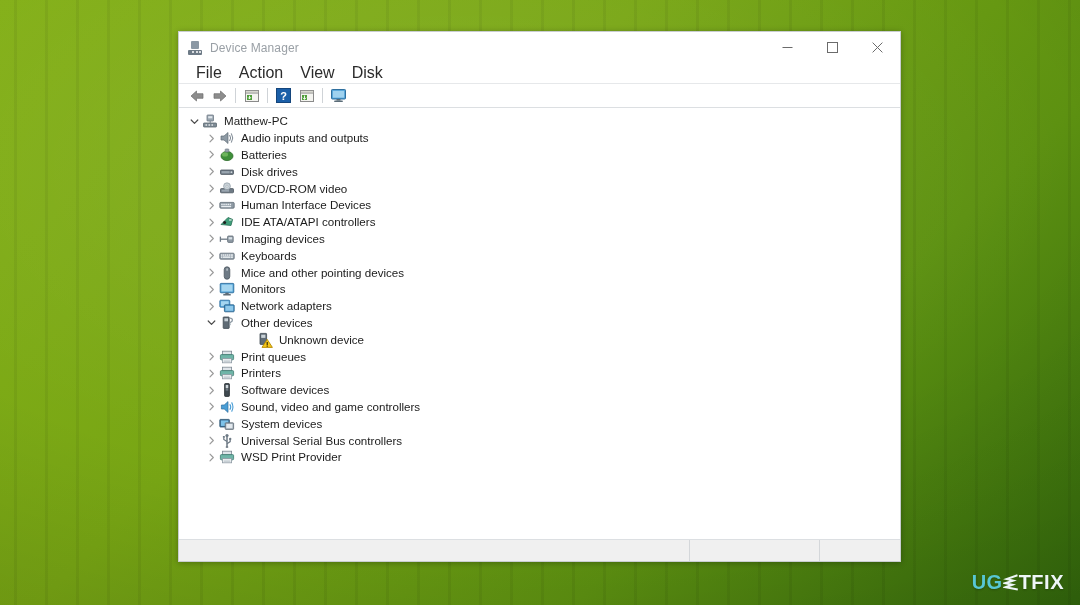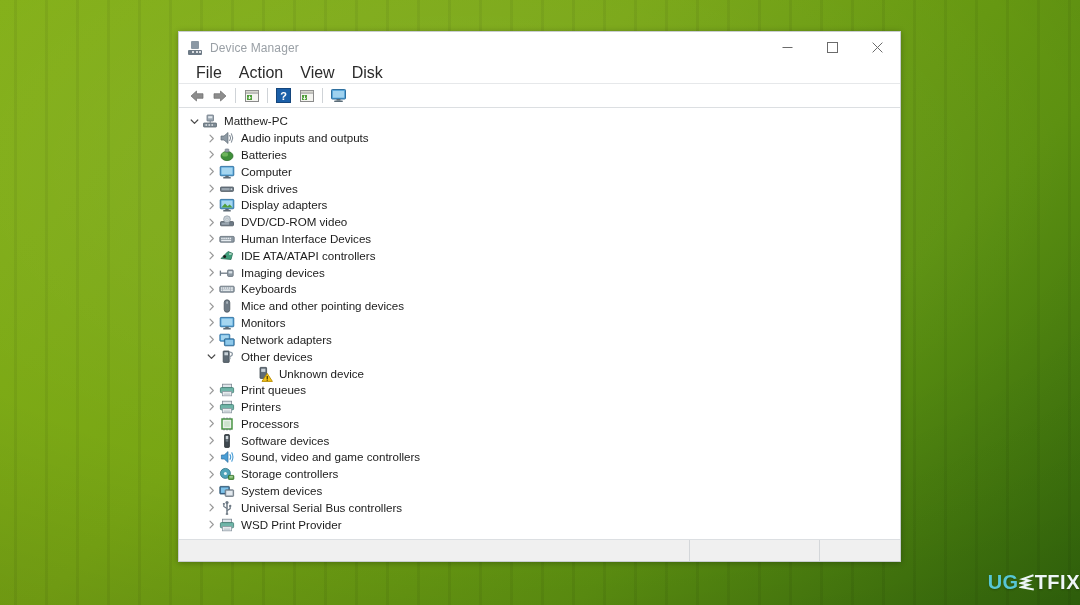--- a/index.html
+++ b/index.html
@@ -185,21 +185,21 @@
   .statuspane.p2 { width: 130px; }
   .statuspane.p3 { width: 80px; border-right: none; }
   .statustext {
     font-size: 11px; color: #333;
     line-height: 21px; padding-left: 6px;
   }
 
   
   #watermark {
     position: absolute;
-    right: 0; bottom: 11px;
+    right: 16px; bottom: 11px;
     display: flex; align-items: center;
     font-size: 20px;
     font-weight: bold;
     letter-spacing: 0.5px;
     font-family: "Liberation Sans", sans-serif;
     text-shadow: 0 1px 2px rgba(0,0,0,0.25);
     user-select: none;
   }
   .wm-a { color: #57c7d4; }
   .wm-bolt { margin: 0 0px; display: inline-flex; align-items: center; }
@@ -356,54 +356,25 @@
               </svg></span>
             <span class="nodelabel">Batteries</span>
           </div>
           <div class="node d1">
             <span class="chev">
               <svg width="9" height="9" viewBox="0 0 9 9">
                 <path d="M3 1.2 L6.3 4.5 L3 7.8" fill="none" stroke="#9a9a9a" stroke-width="1.2" stroke-linecap="round" stroke-linejoin="round"></path>
               </svg>
             </span>
             <span class="nodeicon"><svg width="16" height="16" viewBox="0 0 16 16">
-                <rect x="1.2" y="2.4" width="13.6" height="9.4" rx="0.8" fill="#4a9ed6" stroke="#2f6f9e" stroke-width="0.9"></rect>
-                <rect x="2.4" y="3.5" width="11.2" height="7" fill="#a5d6f0"></rect>
-                <rect x="6.3" y="11.8" width="3.4" height="1.5" fill="#5f6b75"></rect>
-                <rect x="4.2" y="13.1" width="7.6" height="1.4" rx="0.5" fill="#5f6b75"></rect>
-              </svg></span>
-            <span class="nodelabel">Computer</span>
-          </div>
-          <div class="node d1">
-            <span class="chev">
-              <svg width="9" height="9" viewBox="0 0 9 9">
-                <path d="M3 1.2 L6.3 4.5 L3 7.8" fill="none" stroke="#9a9a9a" stroke-width="1.2" stroke-linecap="round" stroke-linejoin="round"></path>
-              </svg>
-            </span>
-            <span class="nodeicon"><svg width="16" height="16" viewBox="0 0 16 16">
                 <rect x="1.5" y="6" width="13" height="4.4" rx="0.8" fill="#6e7a85" stroke="#4d575f" stroke-width="0.8"></rect>
                 <rect x="2.6" y="7.1" width="8" height="2.2" fill="#9aa6b0"></rect>
                 <circle cx="12.4" cy="8.2" r="0.9" fill="#cfd6db"></circle>
               </svg></span>
             <span class="nodelabel">Disk drives</span>
-          </div>
-          <div class="node d1">
-            <span class="chev">
-              <svg width="9" height="9" viewBox="0 0 9 9">
-                <path d="M3 1.2 L6.3 4.5 L3 7.8" fill="none" stroke="#9a9a9a" stroke-width="1.2" stroke-linecap="round" stroke-linejoin="round"></path>
-              </svg>
-            </span>
-            <span class="nodeicon"><svg width="16" height="16" viewBox="0 0 16 16">
-                <rect x="1.2" y="2.4" width="13.6" height="9.4" rx="0.8" fill="#4a9ed6" stroke="#2f6f9e" stroke-width="0.9"></rect>
-                <rect x="2.4" y="3.5" width="11.2" height="7" fill="#a5d6f0"></rect>
-                <path d="M2.4 10.5 L6 6.6 L8.6 9.2 L10.6 7.4 L13.6 10.5 Z" fill="#4f9e3a"></path>
-                <rect x="6.3" y="11.8" width="3.4" height="1.5" fill="#5f6b75"></rect>
-                <rect x="4.2" y="13.1" width="7.6" height="1.4" rx="0.5" fill="#5f6b75"></rect>
-              </svg></span>
-            <span class="nodelabel">Display adapters</span>
           </div>
           <div class="node d1">
             <span class="chev">
               <svg width="9" height="9" viewBox="0 0 9 9">
                 <path d="M3 1.2 L6.3 4.5 L3 7.8" fill="none" stroke="#9a9a9a" stroke-width="1.2" stroke-linecap="round" stroke-linejoin="round"></path>
               </svg>
             </span>
             <span class="nodeicon"><svg width="16" height="16" viewBox="0 0 16 16">
                 <rect x="1.5" y="7.6" width="13" height="4.2" rx="0.8" fill="#6e7a85" stroke="#4d575f" stroke-width="0.8"></rect>
                 <rect x="2.6" y="8.7" width="7.5" height="2" fill="#9aa6b0"></rect>
@@ -571,71 +542,38 @@
               </svg></span>
             <span class="nodelabel">Printers</span>
           </div>
           <div class="node d1">
             <span class="chev">
               <svg width="9" height="9" viewBox="0 0 9 9">
                 <path d="M3 1.2 L6.3 4.5 L3 7.8" fill="none" stroke="#9a9a9a" stroke-width="1.2" stroke-linecap="round" stroke-linejoin="round"></path>
               </svg>
             </span>
             <span class="nodeicon"><svg width="16" height="16" viewBox="0 0 16 16">
-                <rect x="3" y="3" width="10" height="10" fill="#e9f0ea" stroke="#3f8f3a" stroke-width="1.4"></rect>
-                <rect x="5.2" y="5.2" width="5.6" height="5.6" fill="#cde3cd"></rect>
-                <line x1="5" y1="1.6" x2="5" y2="3" stroke="#5f6b75" stroke-width="0.9"></line>
-                <line x1="8" y1="1.6" x2="8" y2="3" stroke="#5f6b75" stroke-width="0.9"></line>
-                <line x1="11" y1="1.6" x2="11" y2="3" stroke="#5f6b75" stroke-width="0.9"></line>
-                <line x1="5" y1="13" x2="5" y2="14.4" stroke="#5f6b75" stroke-width="0.9"></line>
-                <line x1="8" y1="13" x2="8" y2="14.4" stroke="#5f6b75" stroke-width="0.9"></line>
-                <line x1="11" y1="13" x2="11" y2="14.4" stroke="#5f6b75" stroke-width="0.9"></line>
-              </svg></span>
-            <span class="nodelabel">Processors</span>
-          </div>
-          <div class="node d1">
-            <span class="chev">
-              <svg width="9" height="9" viewBox="0 0 9 9">
-                <path d="M3 1.2 L6.3 4.5 L3 7.8" fill="none" stroke="#9a9a9a" stroke-width="1.2" stroke-linecap="round" stroke-linejoin="round"></path>
-              </svg>
-            </span>
-            <span class="nodeicon"><svg width="16" height="16" viewBox="0 0 16 16">
                 <rect x="5.6" y="1.6" width="4.8" height="12.8" rx="0.7" fill="#3f4950" stroke="#22282c" stroke-width="0.8"></rect>
                 <rect x="6.7" y="2.9" width="2.6" height="3.4" fill="#cfd7dc"></rect>
                 <rect x="6.7" y="7.4" width="2.6" height="1" fill="#8e9aa4"></rect>
               </svg></span>
             <span class="nodelabel">Software devices</span>
           </div>
           <div class="node d1">
             <span class="chev">
               <svg width="9" height="9" viewBox="0 0 9 9">
                 <path d="M3 1.2 L6.3 4.5 L3 7.8" fill="none" stroke="#9a9a9a" stroke-width="1.2" stroke-linecap="round" stroke-linejoin="round"></path>
               </svg>
             </span>
             <span class="nodeicon"><svg width="16" height="16" viewBox="0 0 16 16">
                 <path d="M2.4 6 L5.2 6 L9 2.6 L9 13.4 L5.2 10 L2.4 10 Z" fill="#4a9ed6" stroke="#2f6f9e" stroke-width="0.7"></path>
                 <path d="M10.8 5.2 Q12.7 8 10.8 10.8" fill="none" stroke="#4a9ed6" stroke-width="1.1"></path>
                 <path d="M12.6 3.4 Q15.3 8 12.6 12.6" fill="none" stroke="#4a9ed6" stroke-width="1.1"></path>
               </svg></span>
             <span class="nodelabel">Sound, video and game controllers</span>
-          </div>
-          <div class="node d1">
-            <span class="chev">
-              <svg width="9" height="9" viewBox="0 0 9 9">
-                <path d="M3 1.2 L6.3 4.5 L3 7.8" fill="none" stroke="#9a9a9a" stroke-width="1.2" stroke-linecap="round" stroke-linejoin="round"></path>
-              </svg>
-            </span>
-            <span class="nodeicon"><svg width="16" height="16" viewBox="0 0 16 16">
-                <ellipse cx="6.4" cy="7.4" rx="5" ry="5" fill="#4fa3b8" stroke="#2d7487" stroke-width="0.8"></ellipse>
-                <ellipse cx="6.4" cy="7.4" rx="1.5" ry="1.5" fill="#eaf4f7"></ellipse>
-                <rect x="9.4" y="9.4" width="5.4" height="4" rx="0.6" fill="#4f9e3a" stroke="#2f6b23" stroke-width="0.8"></rect>
-                <line x1="10.4" y1="10.4" x2="13.8" y2="10.4" stroke="#d6ecd0" stroke-width="0.7"></line>
-                <line x1="10.4" y1="11.8" x2="13.8" y2="11.8" stroke="#d6ecd0" stroke-width="0.7"></line>
-              </svg></span>
-            <span class="nodelabel">Storage controllers</span>
           </div>
           <div class="node d1">
             <span class="chev">
               <svg width="9" height="9" viewBox="0 0 9 9">
                 <path d="M3 1.2 L6.3 4.5 L3 7.8" fill="none" stroke="#9a9a9a" stroke-width="1.2" stroke-linecap="round" stroke-linejoin="round"></path>
               </svg>
             </span>
             <span class="nodeicon"><svg width="16" height="16" viewBox="0 0 16 16">
                 <rect x="0.8" y="3.4" width="9.6" height="7.6" rx="0.7" fill="#3f6f96" stroke="#27506e" stroke-width="0.8"></rect>
                 <rect x="1.9" y="4.5" width="7.4" height="5.4" fill="#7ec3ea"></rect>

